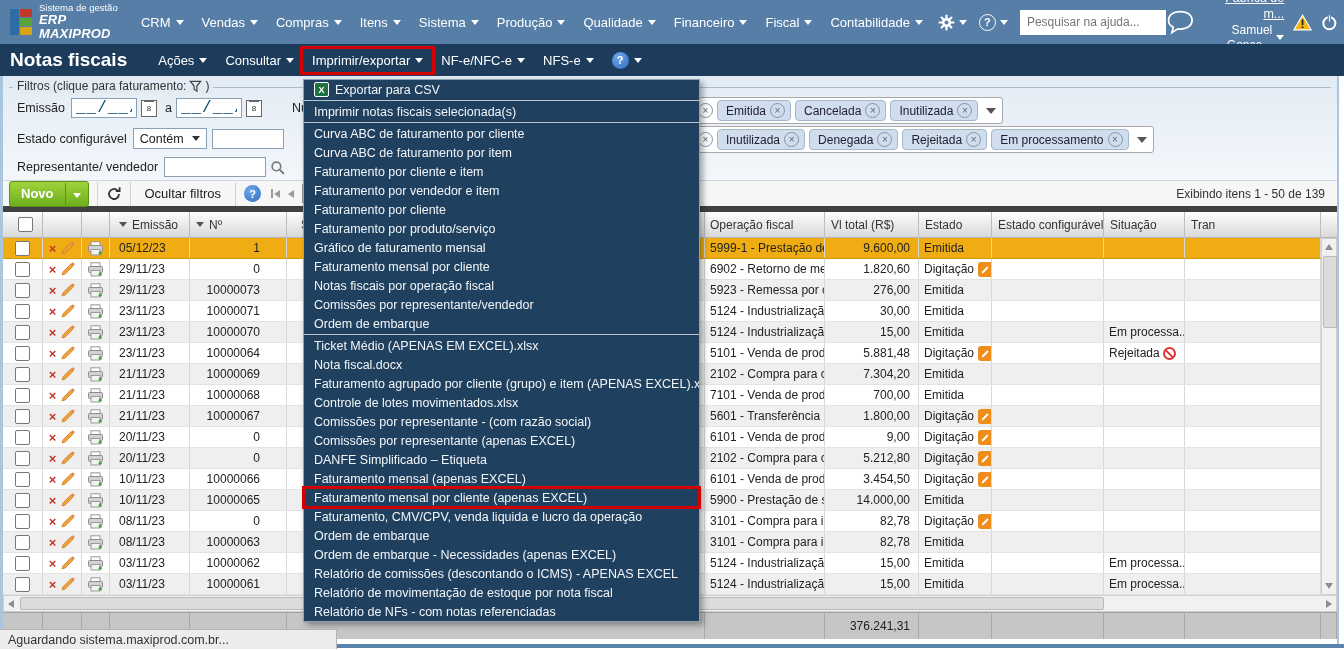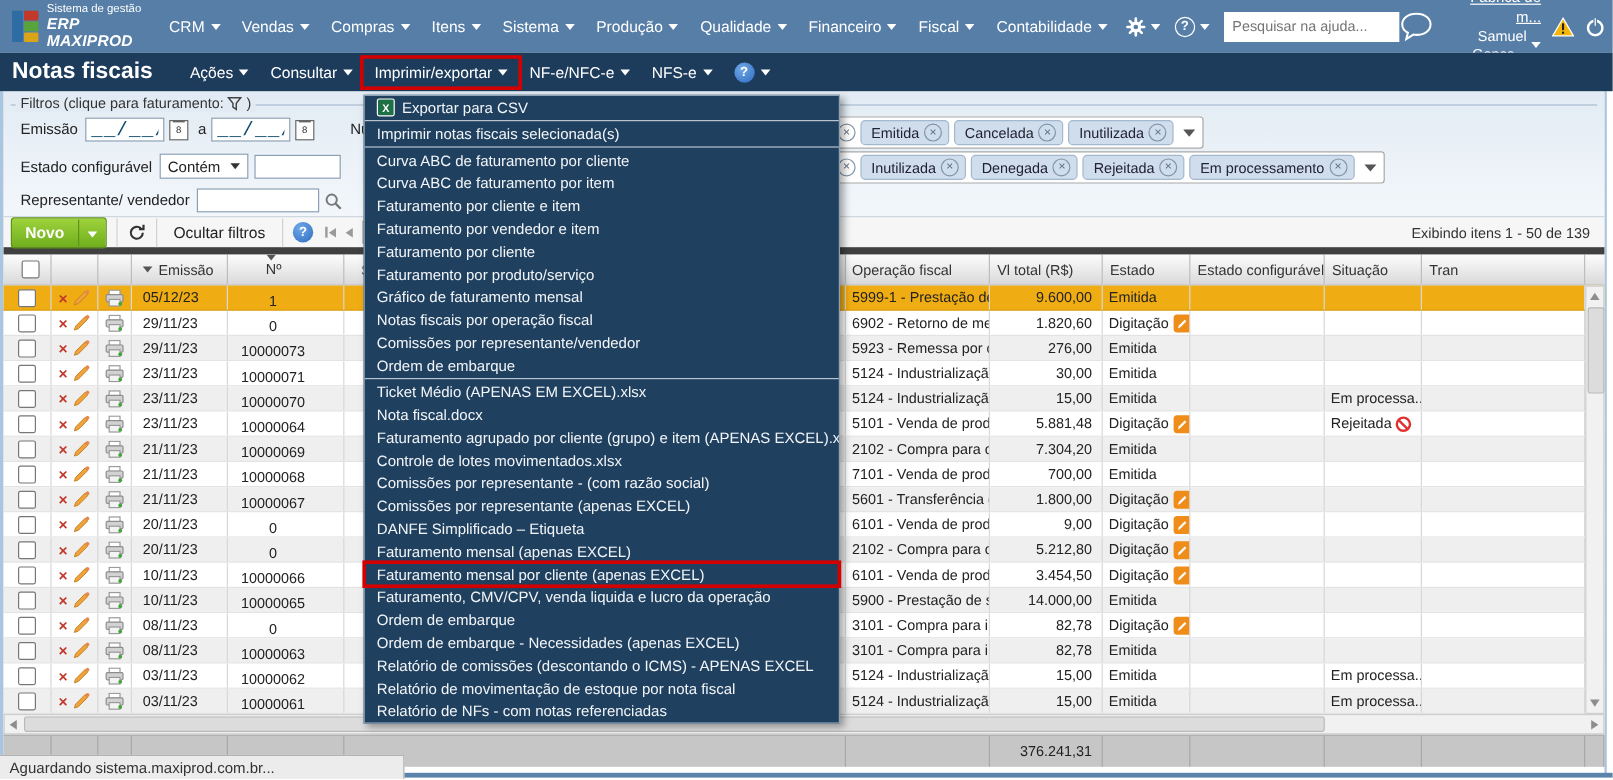--- a/index.html
+++ b/index.html
@@ -75,21 +75,21 @@
   .th{display:flex;align-items:center;border-right:1px solid #bdbdbd;box-sizing:border-box;padding-left:6px;white-space:nowrap;overflow:hidden;}
   .sort{width:0;height:0;border-left:4px solid transparent;border-right:4px solid transparent;border-top:5px solid #555;margin-right:5px;display:inline-block;}
   .trow{display:flex;height:21px;background:#fff;font-size:12px;color:#222;border-bottom:1px solid #e3e3e3;box-sizing:border-box;cursor:pointer;}
   .trow.alt{background:#efefef;}
   .trow.hl{background:#f0ad13;border-bottom-color:#d89a0c;}
   .td{display:flex;align-items:center;border-right:1px solid #d8d8d8;box-sizing:border-box;padding:0 5px;white-space:nowrap;overflow:hidden;}
   .c-cb{width:40px;justify-content:center;}
   .c-act{width:39px;gap:5px;justify-content:center;}
   .c-pr{width:28px;justify-content:center;padding:0 2px;}
   .c-em{width:80px;padding-left:9px;}
-  .c-no{width:97px;justify-content:flex-end;padding-right:26px;flex-direction:column;}
+  .c-no{width:97px;justify-content:flex-end;padding-right:26px;}
   .c-se{width:418px;padding-left:14px;}
   .c-op{width:120px;padding-left:5px;}
   .c-vl{width:94px;justify-content:flex-end;padding-right:8px;}
   .c-es{width:73px;gap:4px;}
   .c-ec{width:112px;}
   .c-si{width:81px;gap:3px;padding-right:2px;}
   .c-tr{width:136px;}
   .c-sb{width:16px;border-right:none;}
   .cbx{width:13px;height:13px;border:1px solid #777;border-radius:2px;background:#fff;display:inline-block;cursor:pointer;}
   .del{color:#c0392b;font-weight:bold;font-size:13px;line-height:1;cursor:pointer;}
@@ -1298,20 +1298,23 @@
     <div class="dd-item">
       <span class="lbl">Faturamento por cliente</span>
     </div>
     <div class="dd-item">
       <span class="lbl">Faturamento por produto/serviço</span>
     </div>
     <div class="dd-item">
       <span class="lbl">Gráfico de faturamento mensal</span>
     </div>
     <div class="dd-item">
+      <span class="lbl">Faturamento mensal por cliente</span>
+    </div>
+    <div class="dd-item">
       <span class="lbl">Notas fiscais por operação fiscal</span>
     </div>
     <div class="dd-item">
       <span class="lbl">Comissões por representante/vendedor</span>
     </div>
     <div class="dd-item">
       <span class="lbl">Ordem de embarque</span>
     </div>
     <div class="dd-sep"></div>
     <div class="dd-item">

